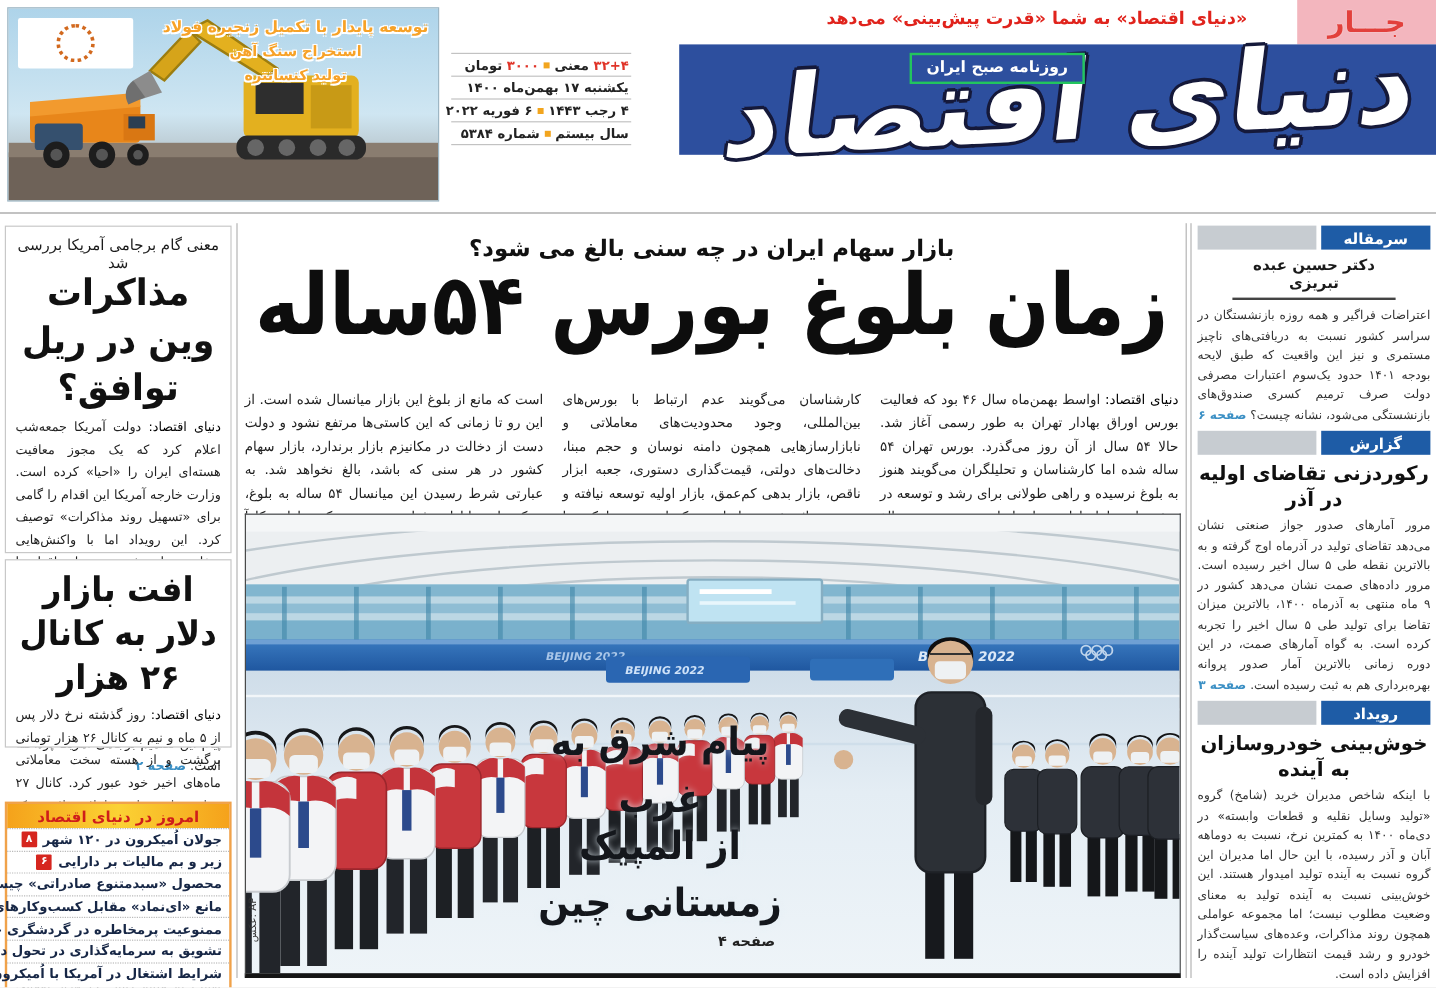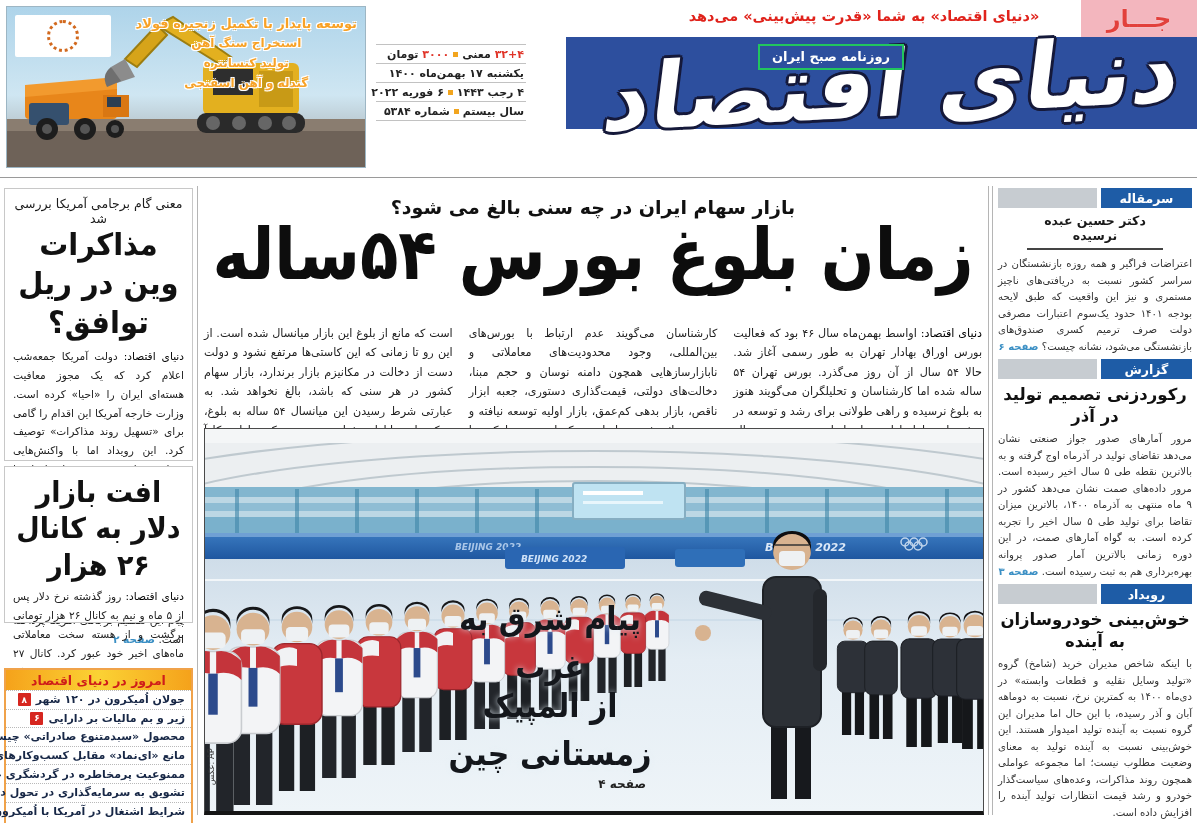--- a/index.html
+++ b/index.html
@@ -133,21 +133,20 @@
         <path d="M104,60 q-10,8 -4,20 l14,-6 z" fill="#6f6f6f"></path>
       </g>
     </svg>
     <div class="ad-logo">
         <div class="ad-logo-ring"></div>
       </div>
     <div class="ad-lines">
       <div class="ad-line">توسعه پایدار با تکمیل زنجیره فولاد</div>
       <div class="ad-line small">استخراج سنگ آهن</div>
       <div class="ad-line small">تولید کنسانتره</div>
-      <div class="ad-line small">گندله و آهن اسفنجی</div>
     </div>
   </div>
 
   <div class="abs issue-info">
     <div class="issue-row">
       <span class="red-num ltrnum">۳۲+۴</span>
       <span>معنی</span><span class="sq"></span><span class="red-num">۳۰۰۰</span>
       <span>تومان</span>
     </div>
     <div class="issue-row">یکشنبه ۱۷ بهمن‌ماه ۱۴۰۰</div>
@@ -359,30 +358,30 @@
     <div class="credit">عکس: AP</div>
   </div>
 
   <div class="abs rcol">
 
     <div class="sec">
       <div class="sec-label">
         <div class="blue">سرمقاله</div>
         <div class="gray"></div>
       </div>
-      <span class="sec-author">دکتر حسین عبده نرسیده</span>
+      <span class="sec-author">دکتر حسین عبده تبریزی</span>
       <div class="sec-body"><span>اعتراضات فراگیر و همه روزه بازنشستگان در سراسر کشور نسبت به دریافتی‌های ناچیز مستمری و نیز این واقعیت که طبق لایحه بودجه ۱۴۰۱ حدود یک‌سوم اعتبارات مصرفی دولت صرف ترمیم کسری صندوق‌های بازنشستگی می‌شود، نشانه چیست؟</span> <span class="pg">صفحه ۶</span></div>
     </div>
 
     <div class="sec">
       <div class="sec-label">
         <div class="blue">گزارش</div>
         <div class="gray"></div>
       </div>
-      <div class="sec-headline">رکوردزنی تصمیم تولید در آذر</div>
+      <div class="sec-headline">رکوردزنی تقاضای اولیه در آذر</div>
       <div class="sec-body"><span>مرور آمارهای صدور جواز صنعتی نشان می‌دهد تقاضای تولید در آذرماه اوج گرفته و به بالاترین نقطه طی ۵ سال اخیر رسیده است. مرور داده‌های صمت نشان می‌دهد کشور در ۹ ماه منتهی به آذرماه ۱۴۰۰، بالاترین میزان تقاضا برای تولید طی ۵ سال اخیر را تجربه کرده است. به گواه آمارهای صمت، در این دوره زمانی بالاترین آمار صدور پروانه بهره‌برداری هم به ثبت رسیده است.</span> <span class="pg">صفحه ۳</span></div>
     </div>
 
     <div class="sec">
       <div class="sec-label">
         <div class="blue">رویداد</div>
         <div class="gray"></div>
       </div>
       <div class="sec-headline">خوش‌بینی خودروسازان به آینده</div>
       <div class="sec-body"><span>با اینکه شاخص مدیران خرید (شامخ) گروه «تولید وسایل نقلیه و قطعات وابسته» در دی‌ماه ۱۴۰۰ به کمترین نرخ، نسبت به دوماهه آبان و آذر رسیده، با این حال اما مدیران این گروه نسبت به آینده تولید امیدوار هستند. این خوش‌بینی نسبت به آینده تولید به معنای وضعیت مطلوب نیست؛ اما مجموعه عواملی همچون روند مذاکرات، وعده‌های سیاست‌گذار خودرو و رشد قیمت انتظارات تولید آینده را افزایش داده است.</span> </div>

